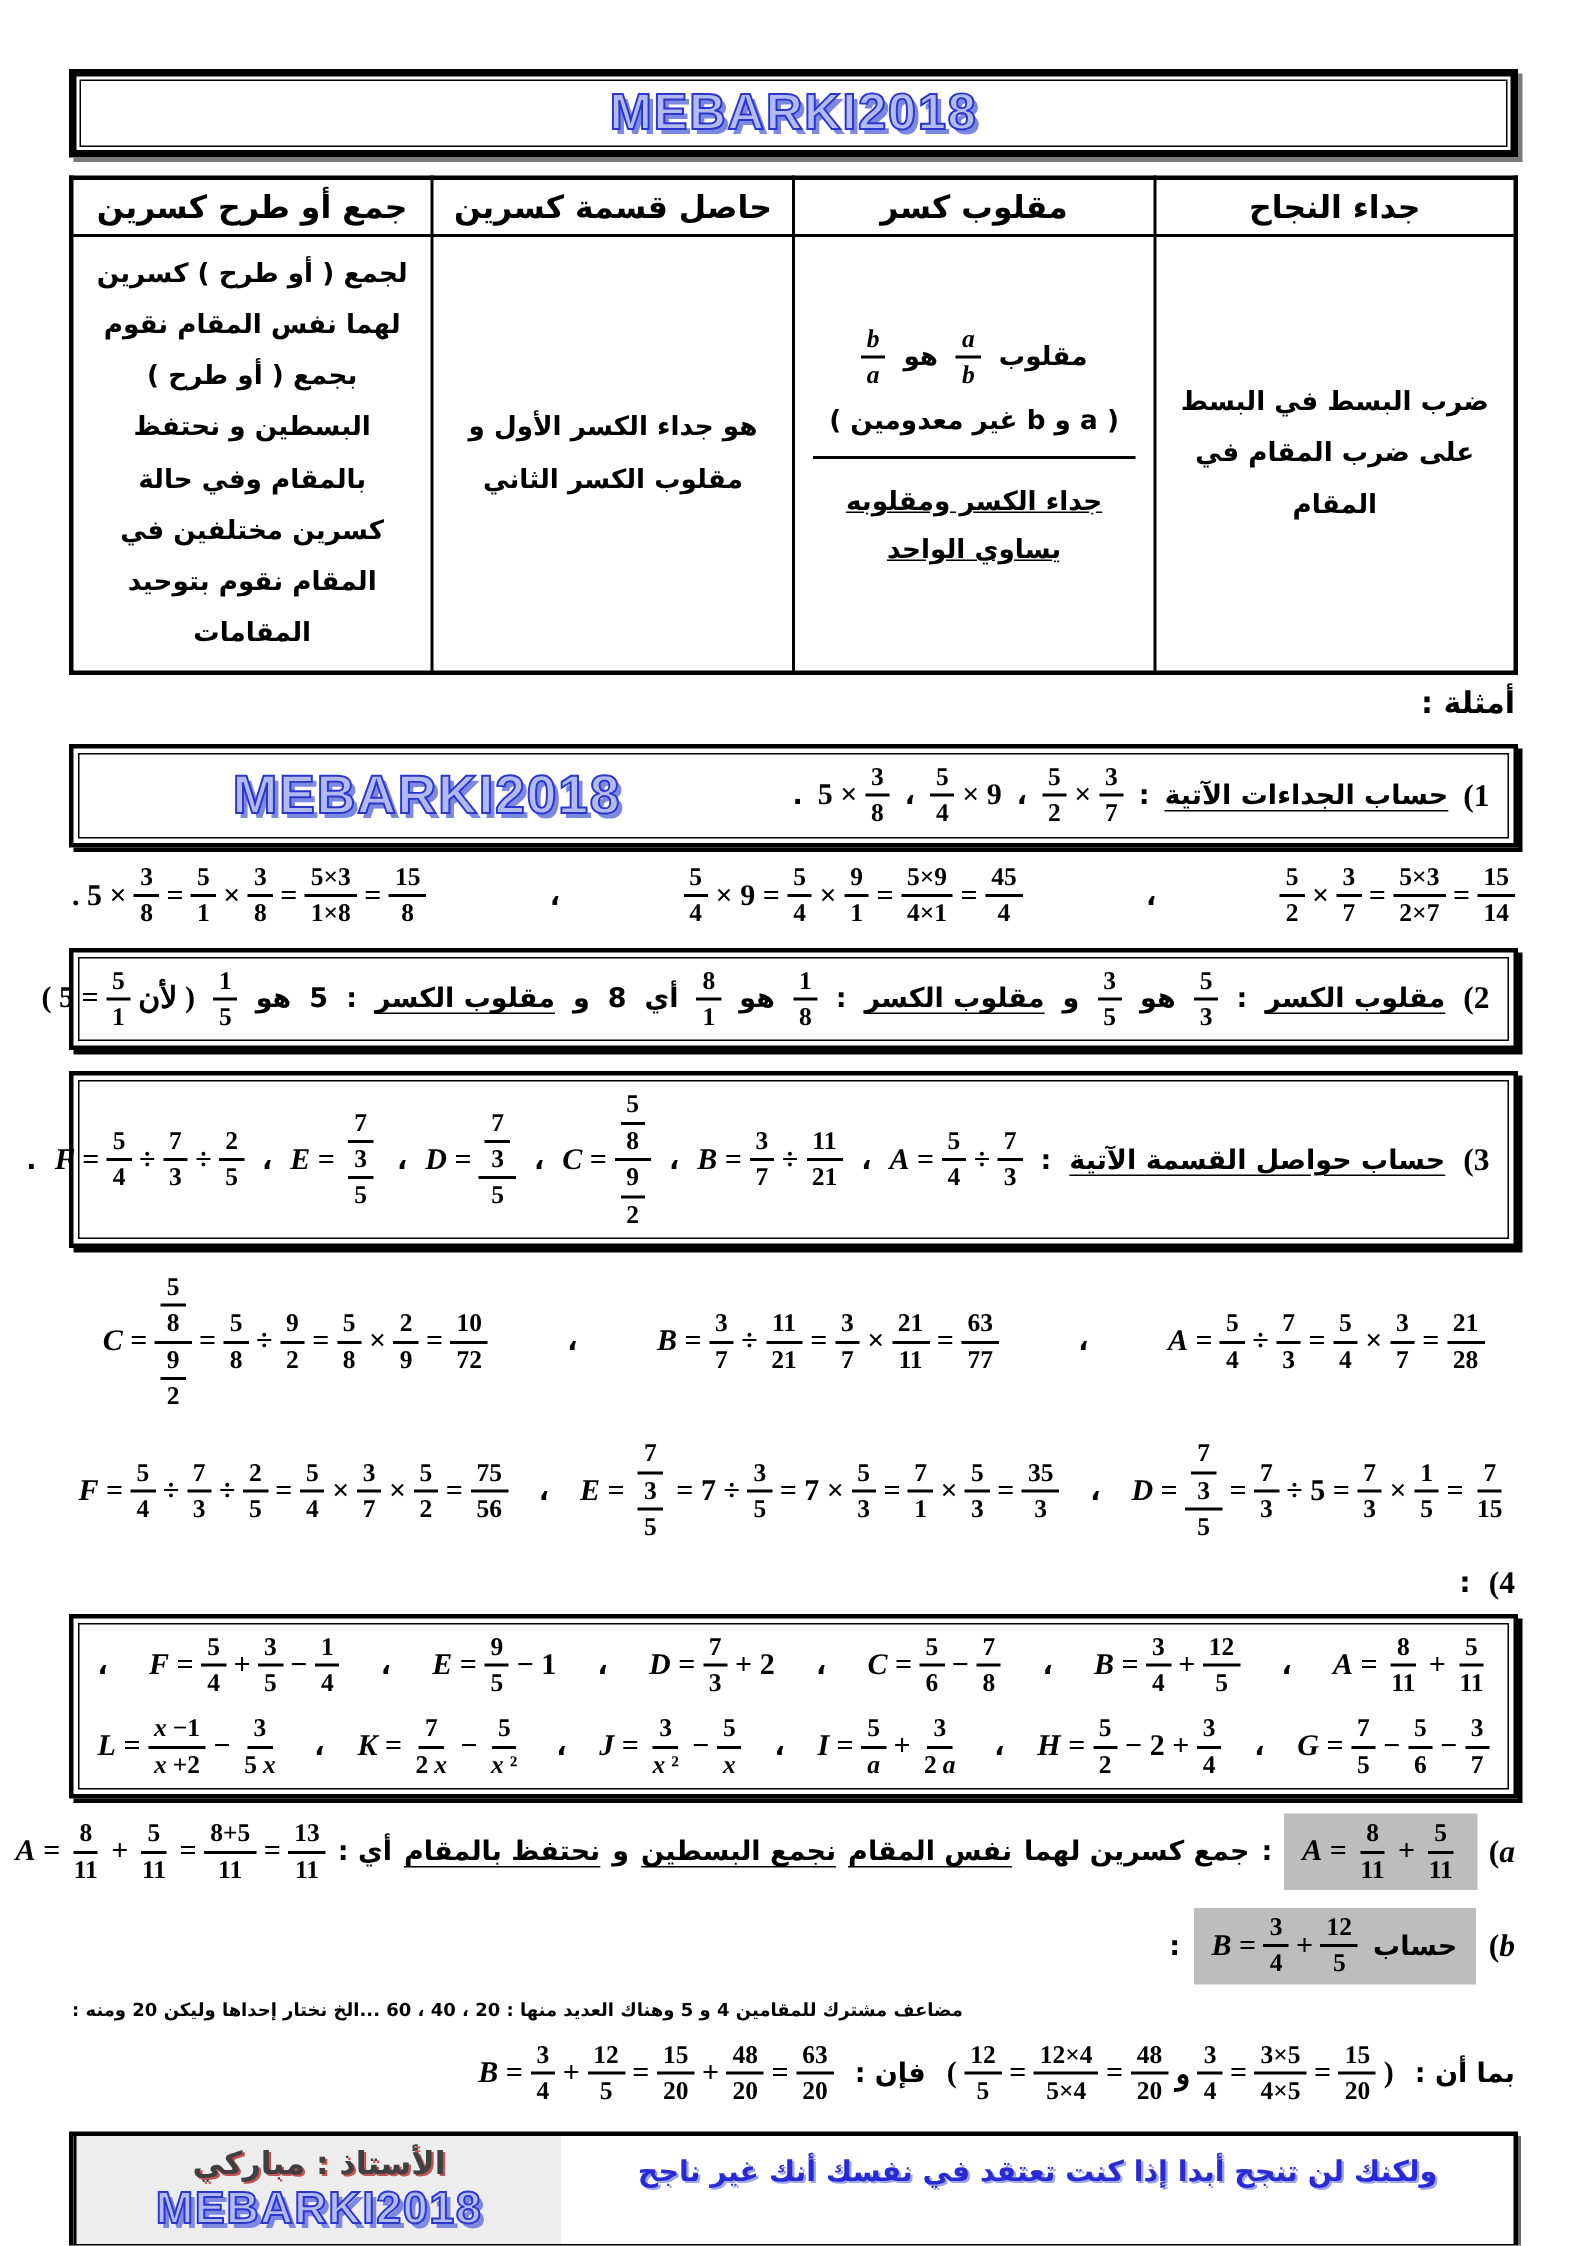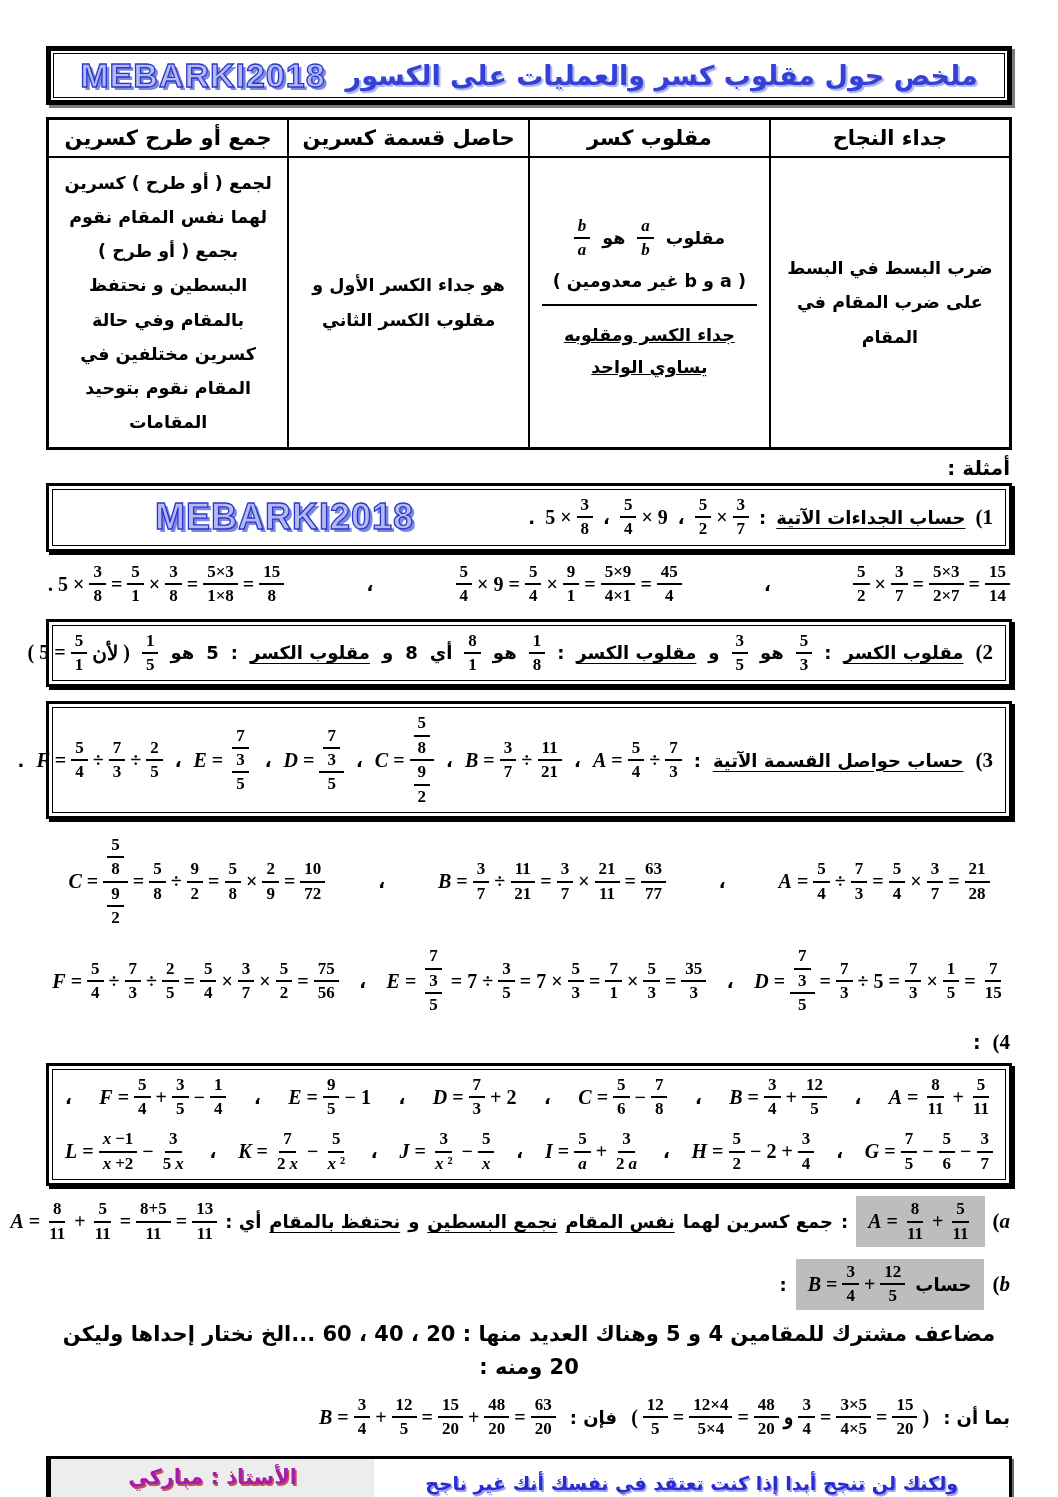--- a/index.html
+++ b/index.html
@@ -49,39 +49,38 @@
   .und { text-decoration: underline; text-underline-offset: 4px; }
   .lab { font-family: "Liberation Serif", serif; font-size: 21px; white-space: nowrap; }
   .fr { display: inline-flex; flex-direction: column; align-items: center; justify-content: center;
         font-family: "Liberation Serif", serif; font-size: 17px; line-height: 1.2; vertical-align: middle; }
   .fr .n { border-bottom: 2px solid #000; padding: 0 4px 1px; display: flex; align-items: center; justify-content: center; gap: 4px; }
   .fr .d { padding: 1px 4px 0; display: flex; align-items: center; justify-content: center; gap: 4px; }
   .hl { background: #bdbdbd; direction: rtl; display: inline-flex; align-items: center; gap: 10px; padding: 3px 12px; }
   
   .dbox { border: 3px solid #000; padding: 3px; box-shadow: 3px 3px 0 #000; background: #fff; margin-bottom: 10px; }
   .dbox-inner { border: 1px solid #000; padding: 5px 12px; }
-  .examples { direction: rtl; font-size: 20px; margin: 0 2px 3px; }
+  .examples { direction: rtl; font-size: 20px; margin: 0 2px 16px; }
   .heading-line { margin: 4px 2px 8px; font-size: 19px; }
   .freeline { margin: 10px 2px 12px; }
-  .plain-rtl { direction: rtl; text-align: center; font-size: 21px; margin: 8px 2px; line-height: 1.6; }
+  .plain-rtl { direction: rtl; text-align: left; font-size: 12px; margin: 8px 2px; line-height: 1.6; }
   
   .footer { display: flex; direction: rtl; border: 3px solid #000; border-bottom-width: 6px;
             box-shadow: 2px 3px 0 #6a6a6a; margin-top: 6px; }
   .f-quote { flex: 2; padding: 8px 6px; text-align: center; color: #2a2ad4;
              font-size: 19px; line-height: 1.75; text-shadow: 1.5px 1.5px 0 #9aa4ea; }
   .f-teacher { flex: 1; background: #ededed; border-left: 2px solid #000; display: flex; flex-direction: column;
                align-items: center; justify-content: center; padding: 6px; gap: 2px; }
-  .teacher-name { color: #a21caf; font-size: 21px; text-shadow: 1.5px 1.5px 0 #c65353; }
+  .teacher-name { color: #404040; font-size: 21px; text-shadow: 1.5px 1.5px 0 #c65353; }
 </style>
 </head>
 <body>
 
 <div class="title-box">
   <div class="title-inner">
-    <span class="main-title">ملخص حول مقلوب كسر والعمليات على الكسور</span>
     <span class="logo big">MEBARKI2018</span>
   </div>
 </div>
 
 <table class="sum" dir="rtl">
   <tbody>
       <tr>
     <th>جداء النجاح</th>
     <th>مقلوب كسر</th>
     <th>حاصل قسمة كسرين</th>

